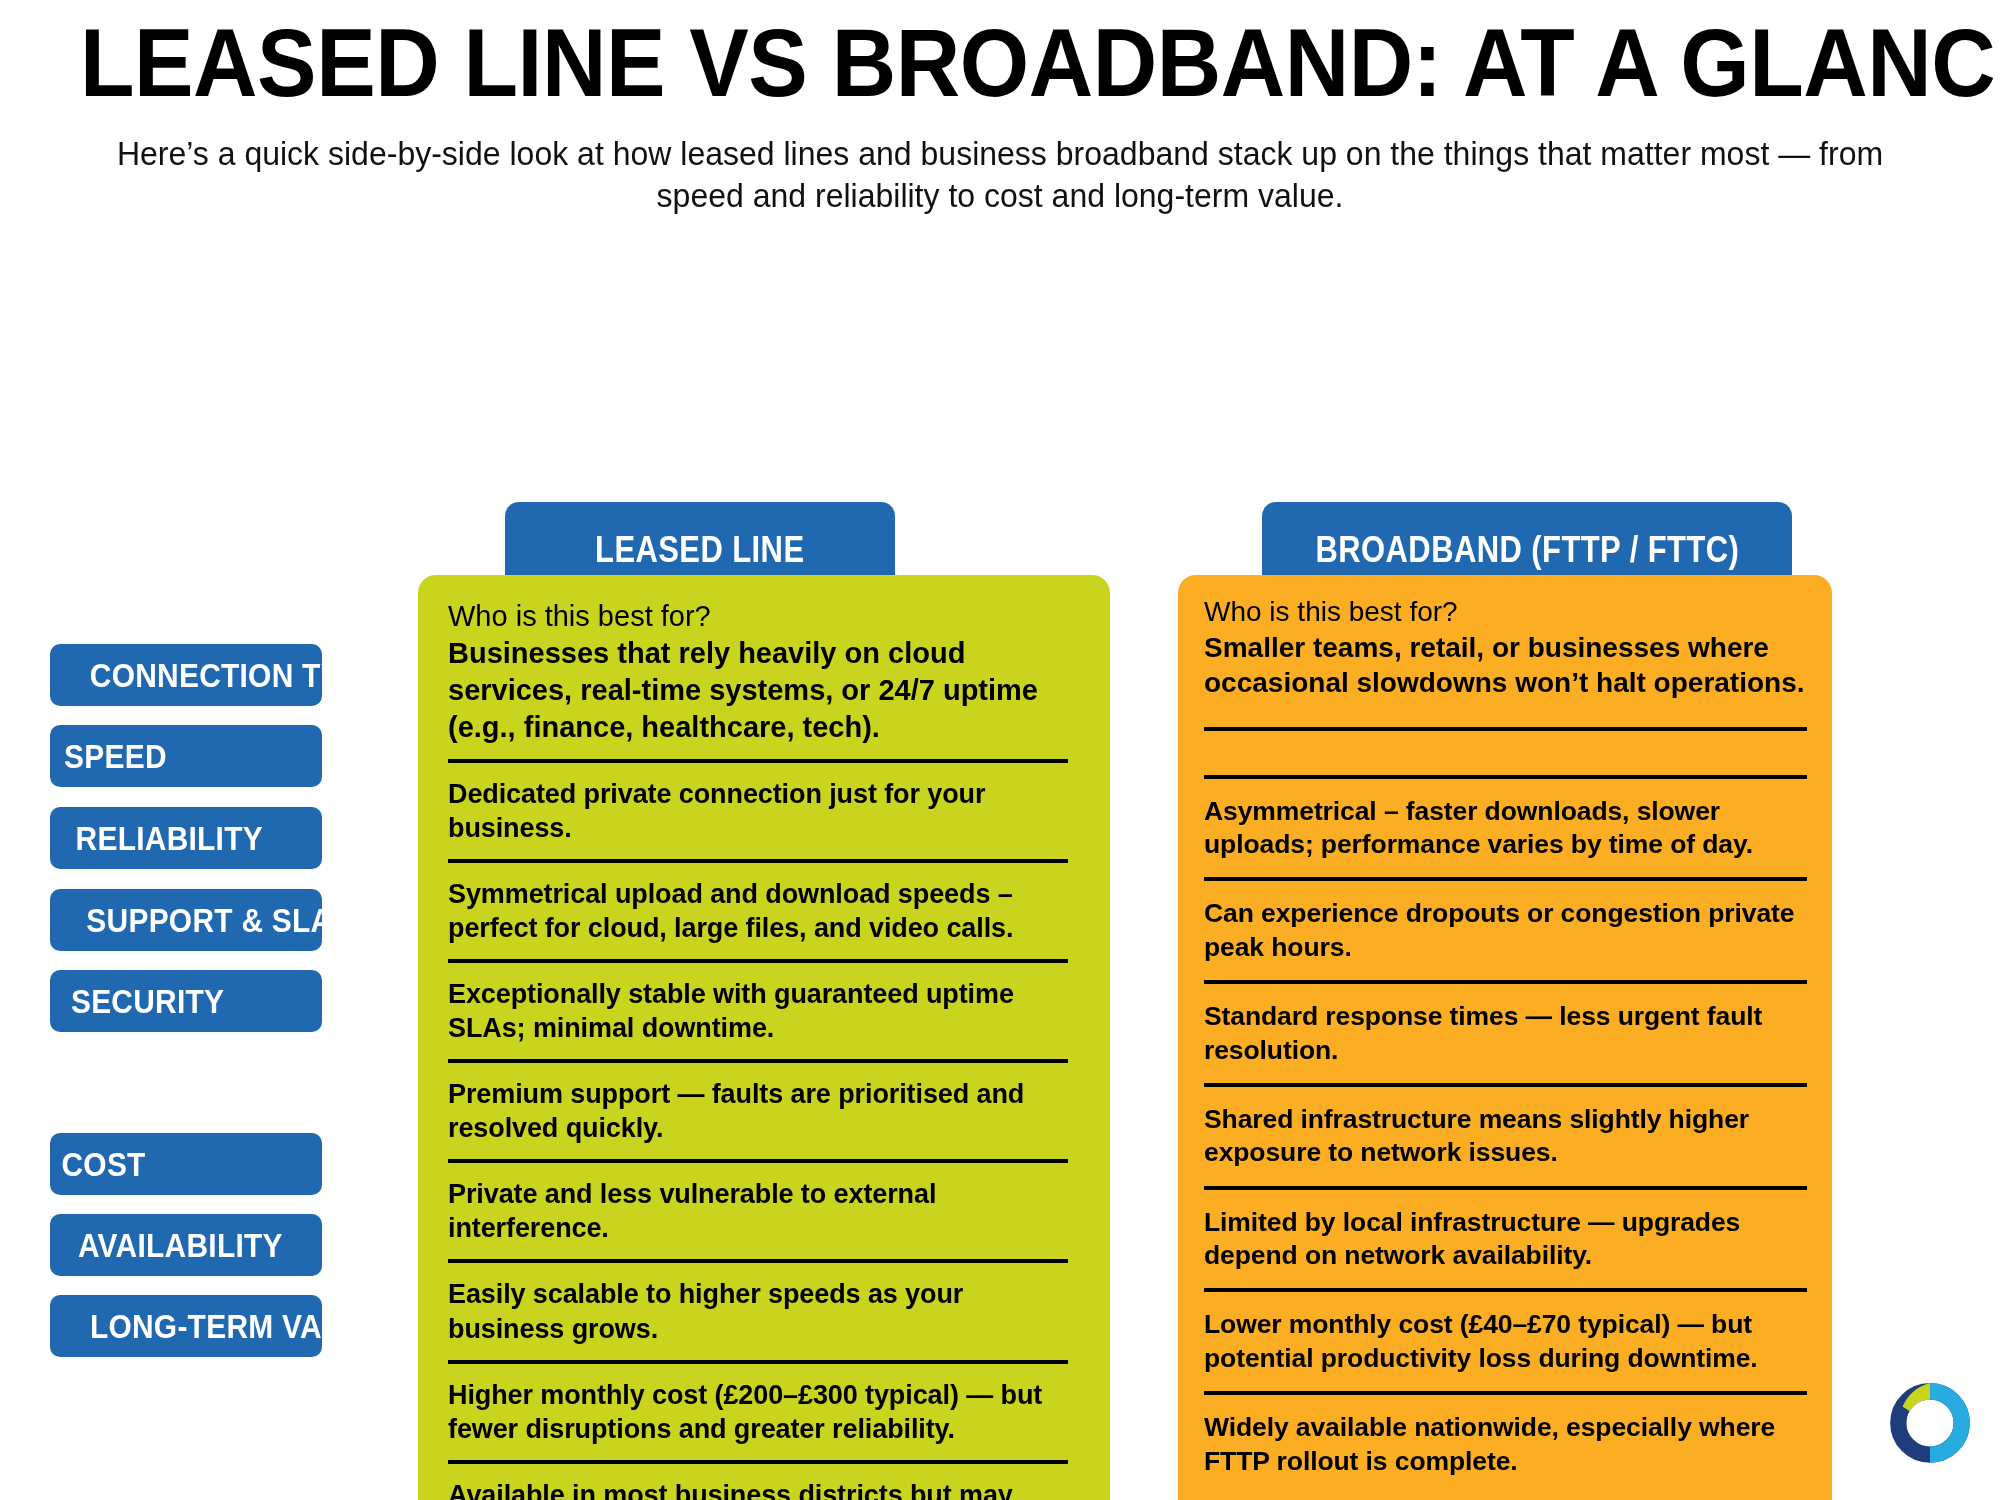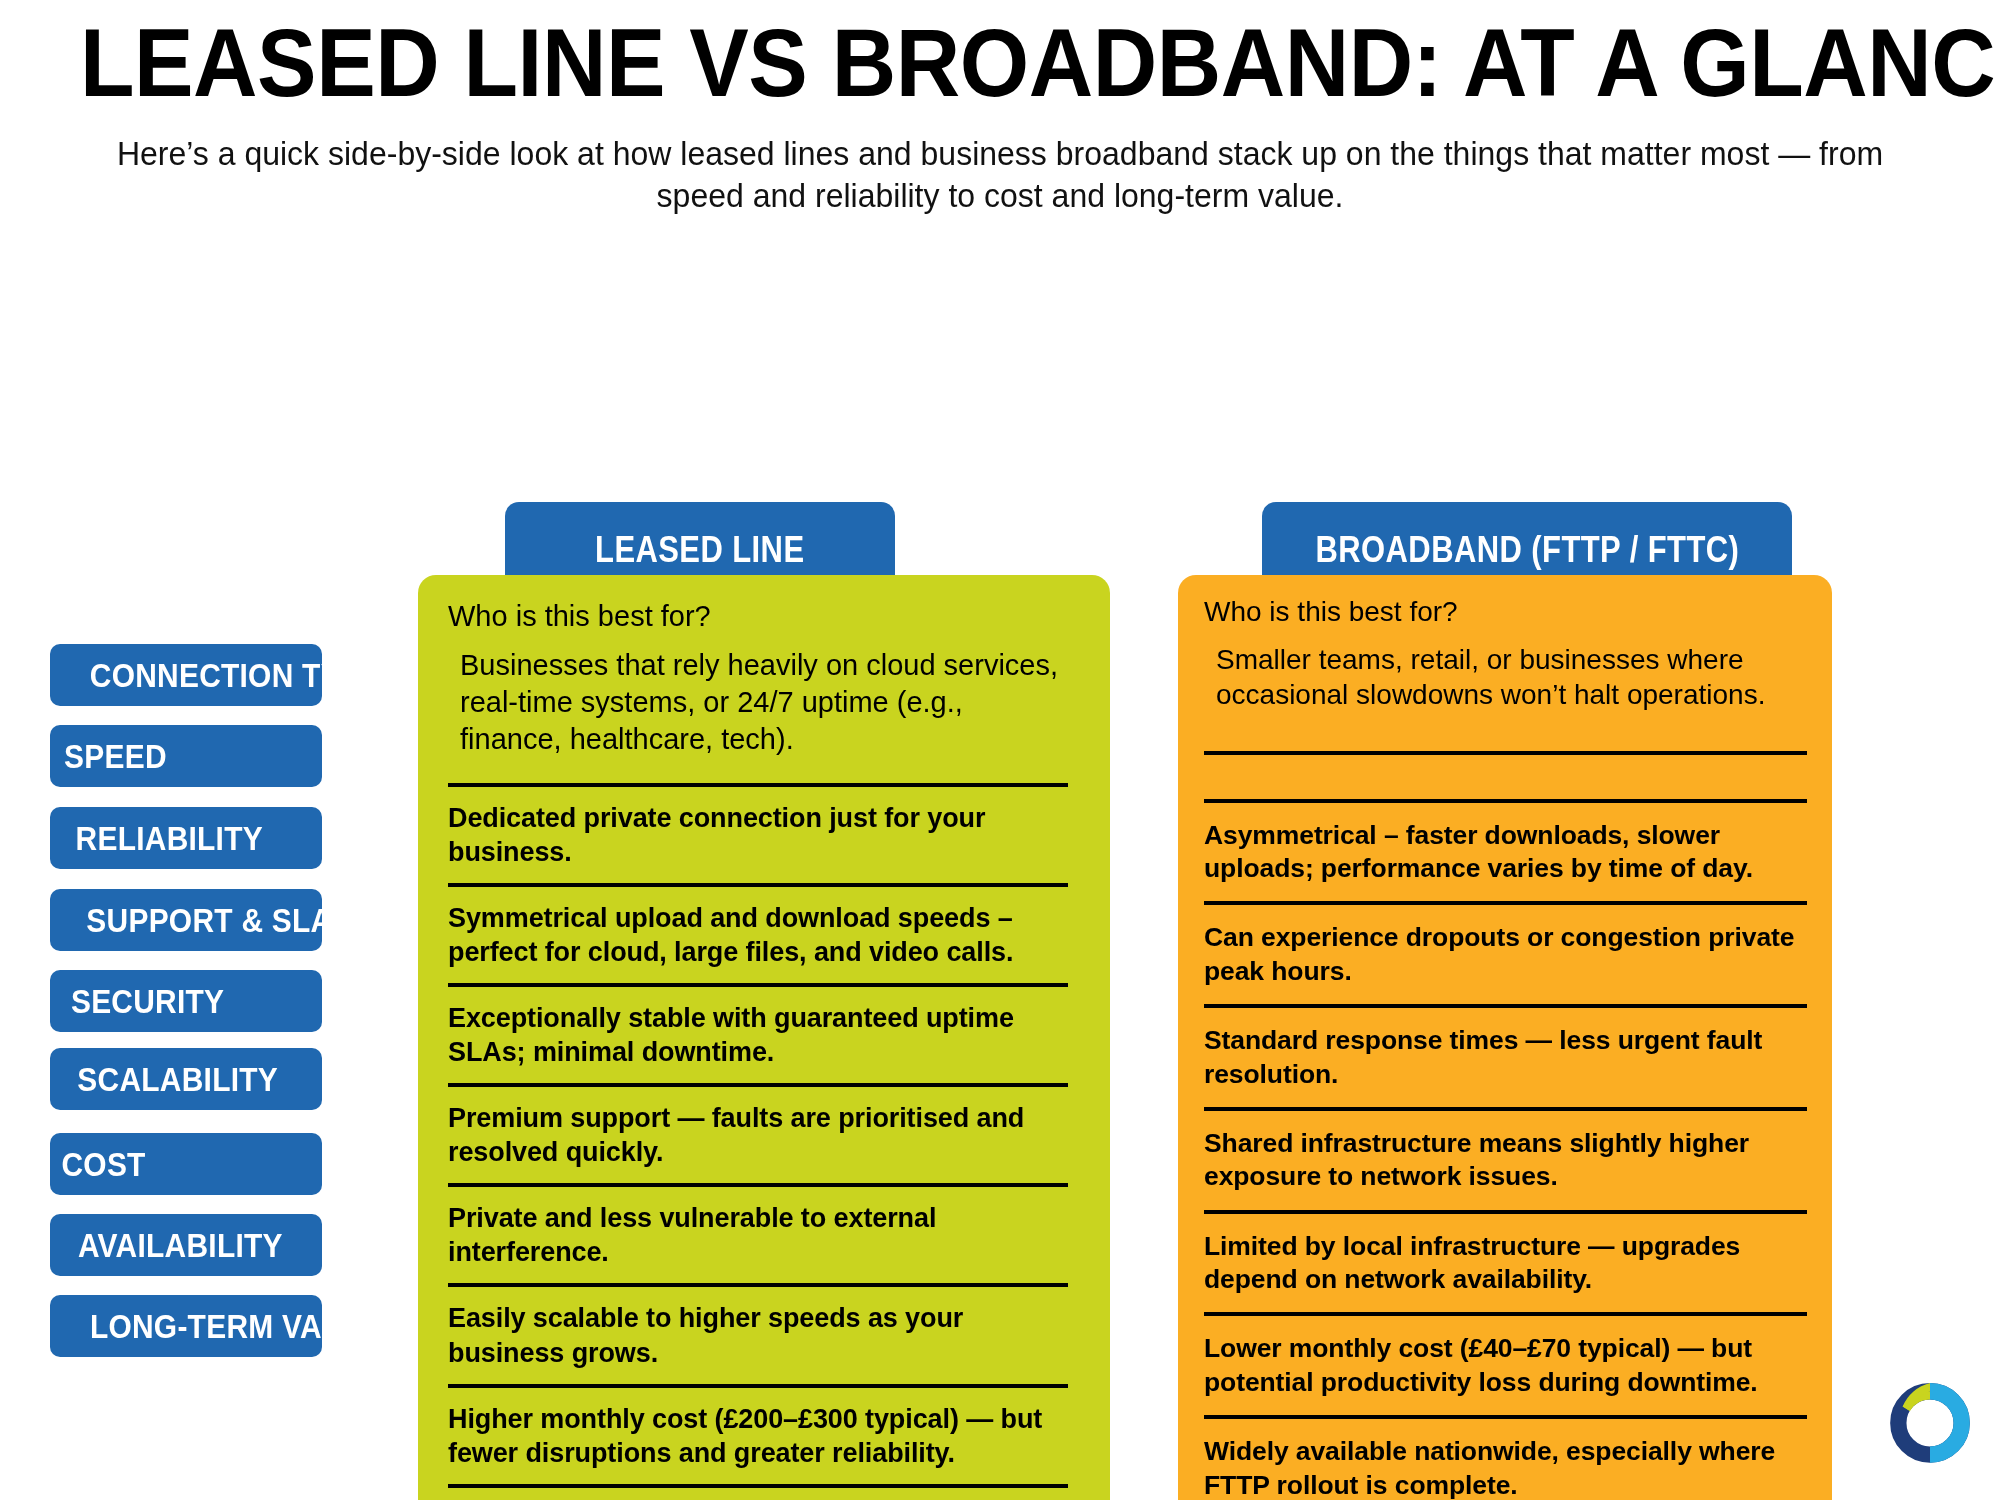--- a/index.html
+++ b/index.html
@@ -99,23 +99,23 @@
 
   
   .intro-q {
     font-size: 29px;
     font-weight: 400;
     line-height: 1.22;
     margin: 0;
   }
   .intro-a {
     font-size: 29px;
-    font-weight: 400;
+    font-weight: 700;
     line-height: 1.27;
-    margin: 12px;
+    margin: 0;
   }
   #panel-broadband .intro-q,
   #panel-broadband .intro-a { font-size: 28px; }
 
   
   .rule {
     height: 4px;
     background: #000;
     margin: 0;
   }
@@ -194,23 +194,20 @@
   </div>
   <div class="row-label" style="top:590px">
     <span class="row-label-text">RELIABILITY</span>
   </div>
   <div class="row-label" style="top:672px">
     <span class="row-label-text">SUPPORT &amp; SLAS</span>
   </div>
   <div class="row-label" style="top:753px">
     <span class="row-label-text">SECURITY</span>
   </div>
-  <div class="row-label" style="top:831px">
-    <span class="row-label-text">SCALABILITY</span>
-  </div>
   <div class="row-label" style="top:916px">
     <span class="row-label-text">COST</span>
   </div>
   <div class="row-label" style="top:997px">
     <span class="row-label-text">AVAILABILITY</span>
   </div>
   <div class="row-label" style="top:1078px">
     <span class="row-label-text">LONG-TERM VALUE</span>
   </div>
 

